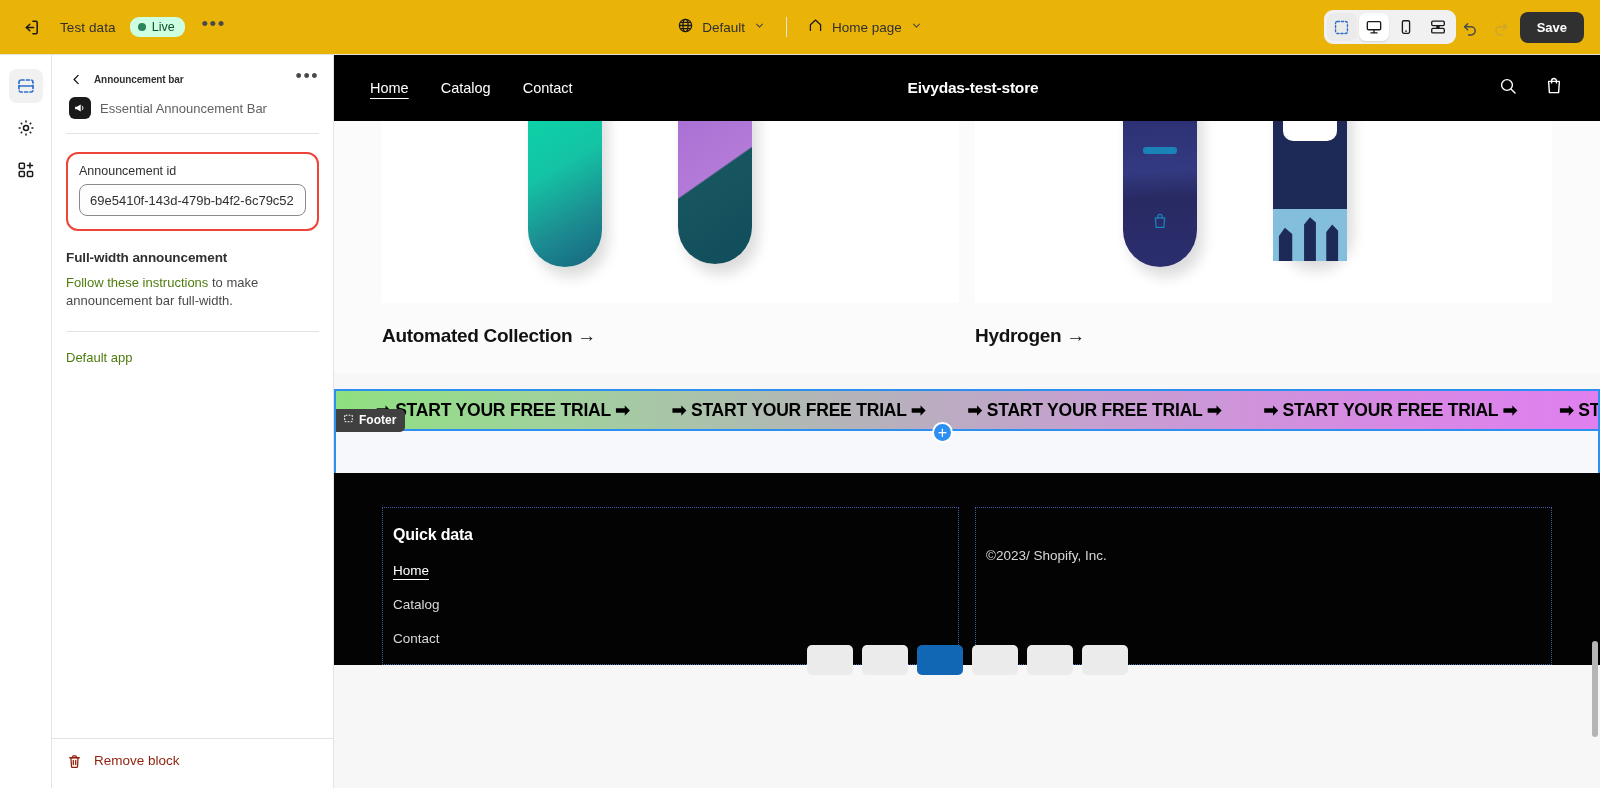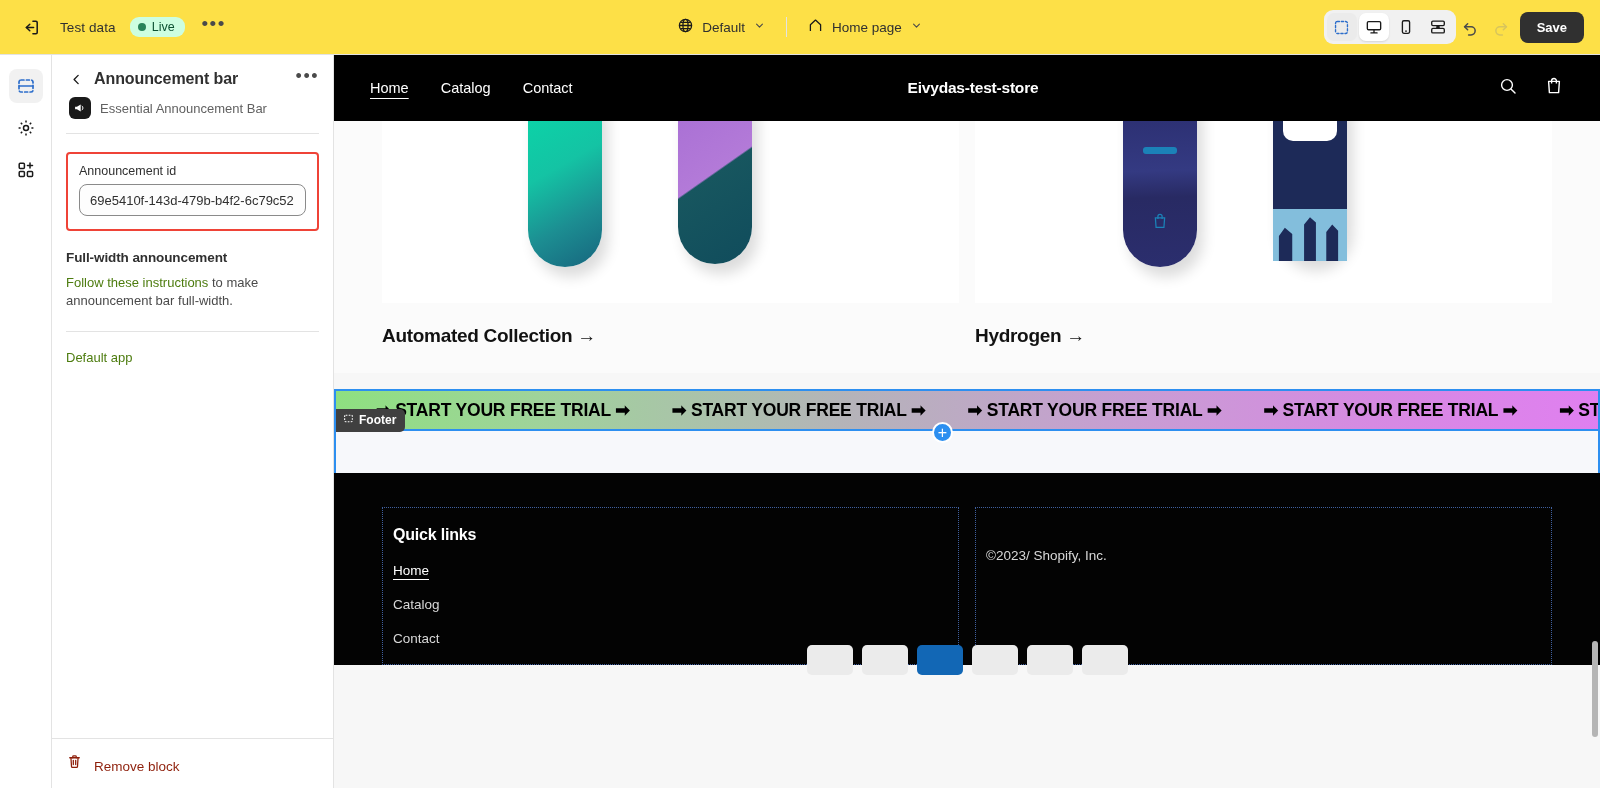--- a/index.html
+++ b/index.html
@@ -6,21 +6,21 @@
   html, body {
     width: 1600px; height: 788px;
     font-family: "Liberation Sans", sans-serif;
     background: #fff; overflow: hidden;
   }
   .app { width: 1600px; height: 788px; display: flex; flex-direction: column; background:#fff; }
 
   
   .topbar {
     height: 55px; flex: 0 0 55px; display: flex; align-items: center;
-    background: #fde047; border-bottom: 1px solid #e3e3e3; position: relative;
+    background: #eab308; border-bottom: 1px solid #e3e3e3; position: relative;
   }
   .tb-left { display: flex; align-items: center; gap: 14px; padding-left: 16px; }
   .icon-btn {
     width: 30px; height: 30px; border-radius: 8px; display: flex;
     align-items: center; justify-content: center; cursor: pointer; background: transparent;
   }
   .shop-name { font-size: 13.5px; color: #303030; font-weight: 500; letter-spacing: .1px; }
   .live-badge {
     display: inline-flex; align-items: center; gap: 6px;
     background: #cdfee1; color: #0c5132; border-radius: 9px;
@@ -78,52 +78,52 @@
 
   
   .sidebar {
     width: 282px; flex: 0 0 282px; background: #fff; border-right: 1px solid #e3e3e3;
     display: flex; flex-direction: column; position: relative;
   }
   .sb-head { padding: 14px 14px 4px 14px; }
   .sb-title-row { display: flex; align-items: center; gap: 8px; }
   .back-btn { width: 20px; height: 20px; display: flex; align-items: center; justify-content: center;
     cursor: pointer; color: #4a4a4a; }
-  .sb-title { font-size: 16px; font-weight: 650; color: #303030; flex: 1; letter-spacing: -.1px;}
+  .sb-title { font-size: 10px; font-weight: 650; color: #303030; flex: 1; letter-spacing: -.1px;}
   .sb-dots { font-size: 18px; color: #4a4a4a; letter-spacing: 1.5px; cursor: pointer;
     line-height: 8px; padding-bottom: 6px; }
   .sb-app-row { display: flex; align-items: center; gap: 9px; padding: 8px 0 4px 3px; }
   .app-icon {
     width: 22px; height: 22px; border-radius: 6px; background: #1a1a1a;
     display: flex; align-items: center; justify-content: center; flex: 0 0 22px;
   }
   .app-name { font-size: 13px; color: #616161; }
   .sb-divider { height: 1px; background: #e3e3e3; margin: 10px 0 0 0; }
 
   .sb-scroll { flex: 1; overflow: hidden; padding: 0 14px; }
 
   .highlight-box {
-    border: 2.5px solid #ef4337; border-radius: 4px;
+    border: 2.5px solid #ef4337; border-radius: 12px;
     padding: 10px 11px 13px 11px; margin-top: 14px;
   }
   .field-label { font-size: 12.5px; color: #303030; margin-bottom: 6px; }
   .text-input {
     width: 100%; height: 32px; border: 1px solid #8a8a8a; border-radius: 8px;
     padding: 0 10px; font-size: 13px; color: #303030; font-family: inherit;
     background: #fdfdfd; outline: none;
   }
   .sect-title { font-size: 13.5px; font-weight: 700; color: #303030; margin-top: 19px; letter-spacing: -.1px;}
   .sect-para { font-size: 13px; color: #4a4a4a; line-height: 1.42; margin-top: 9px; }
   .link { color: #4d7c0f; cursor: pointer; }
   .sb-hr { height: 1px; background: #e3e3e3; margin: 20px 0 0 0; }
   .manage-link { display: inline-block; margin-top: 18px; font-size: 13px; }
 
   .sb-foot {
     border-top: 1px solid #e3e3e3; padding: 14px 14px;
-    display: flex; align-items: flex-end; gap: 11px; cursor: pointer;
+    display: flex; align-items: flex-start; gap: 11px; cursor: pointer;
   }
   .remove-label { font-size: 13.5px; color: #8e1f0b; font-weight: 500; }
 
   
   .preview {
     flex: 1; background: #f7f7f7; position: relative; overflow: hidden;
     display: flex; flex-direction: column;
   }
   .pv-inner { position: absolute; inset: 0 0 0 0; overflow: hidden; }
 
@@ -490,21 +490,21 @@
             </span>
             <span>Footer</span>
           </div>
           <div class="plus-btn">+</div>
           <div class="gap-block"></div>
         </div>
 
         <div class="footer">
           <div class="foot-cols">
             <div class="fcol">
-              <h4>Quick links</h4>
+              <h4>Quick data</h4>
               <span class="flink cur">Home</span>
               <span class="flink">Catalog</span>
               <span class="flink">Contact</span>
             </div>
             <div class="fcol">
               <div class="fcopy">©2023/ Shopify, Inc.</div>
             </div>
           </div>
           <div class="pay-row">
             <div class="pay"></div>

